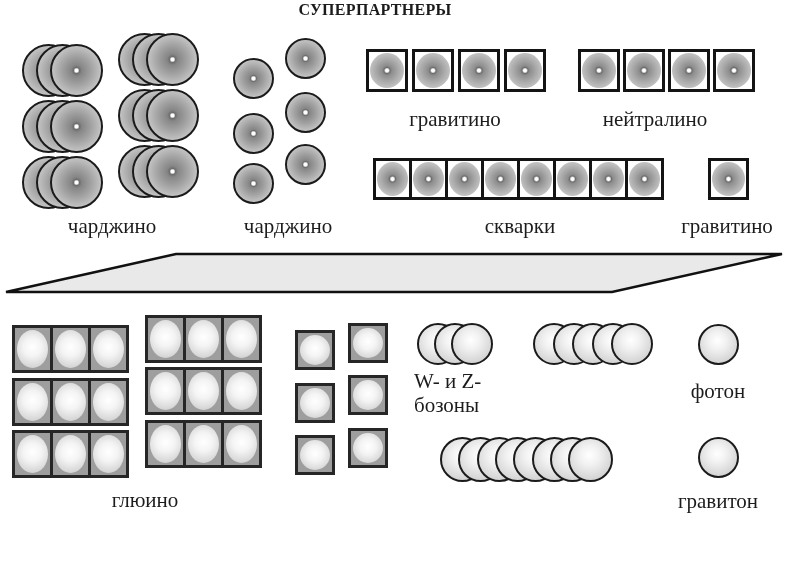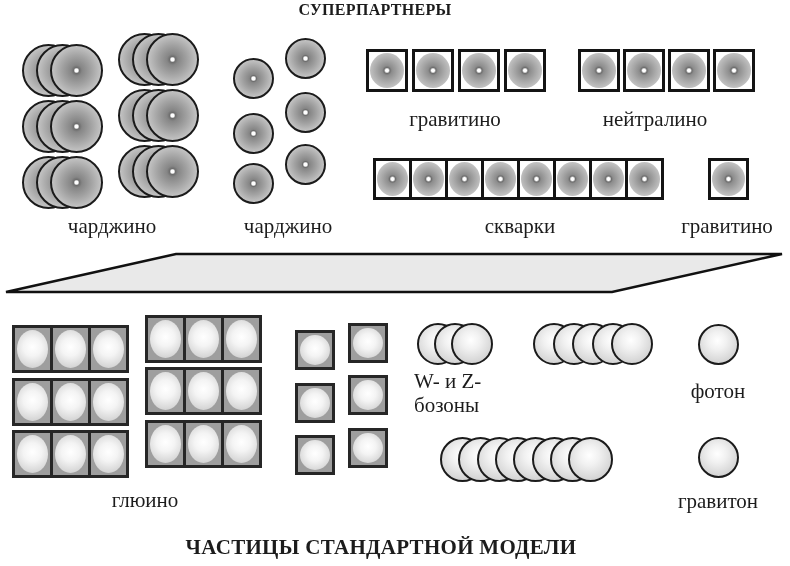--- a/index.html
+++ b/index.html
@@ -33,21 +33,20 @@
   .sm-cell{position:relative;background:#9e9e9e;border:3px solid #262626}
   .label{position:absolute;font-size:21px;text-align:center;line-height:1.15;white-space:nowrap}
   .title{position:absolute;font-weight:bold;text-align:center;letter-spacing:.3px;white-space:nowrap}
 </style>
 </head>
 <body>
 
 <div id="canvas">
 
   <div class="title" style="left:275px;top:1px;width:200px;font-size:16px">СУПЕРПАРТНЕРЫ</div>
-  <div class="title" style="left:161px;top:535px;width:440px;font-size:21px">ЧАСТИЦЫ СТАНДАРТНОЙ МОДЕЛИ</div>
 
   <svg class="abs" style="left:0;top:246px" width="790" height="52" viewBox="0 0 790 52">
     <polygon points="176,8 782,8 612,46 6,46" fill="#e9e9e9" stroke="#111111" stroke-width="2.5"></polygon>
   </svg>
 
   <div class="shapes">
       <div class="abs" style="left: 22px; top: 44px; width: 81px; height: 53px;">
         <div class="circ p-dark" style="left: 0px; top: 0px; width: 53px; height: 53px;"></div>
         <div class="circ p-dark" style="left: 14px; top: 0px; width: 53px; height: 53px;"></div>
         <div class="circ p-dark" style="left: 28px; top: 0px; width: 53px; height: 53px;"></div>

